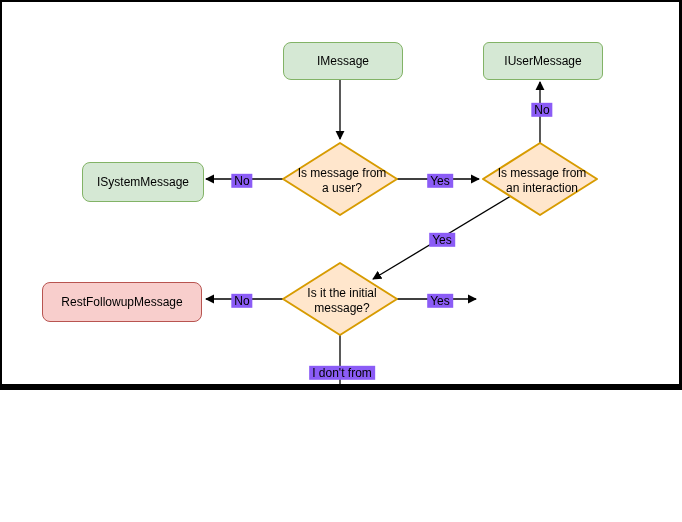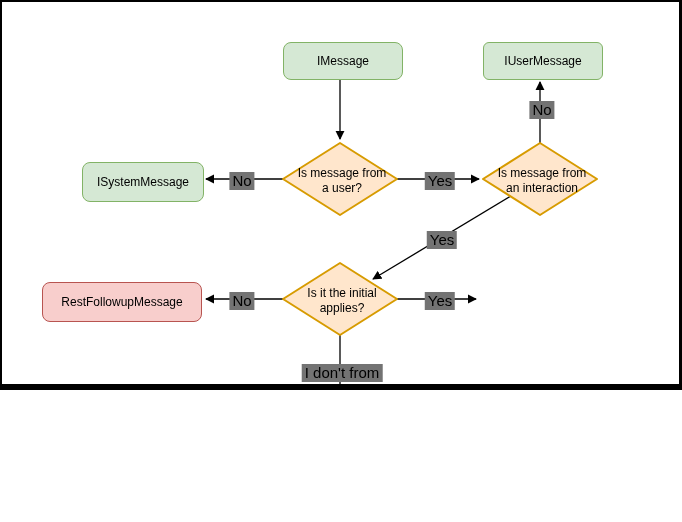--- a/index.html
+++ b/index.html
@@ -64,23 +64,23 @@
     align-items: center;
     justify-content: center;
     text-align: center;
     font-size: 12px;
     line-height: 1.25;
     white-space: pre-line;
   }
   .edge-label {
     position: absolute;
     transform: translate(-50%, -50%);
-    background: #737373;
+    background: #8b5cf6;
     padding: 0 3px;
-    font-size: 15px;
+    font-size: 12px;
     line-height: 1.2;
     white-space: nowrap;
   }
   .annotation {
     position: absolute;
     text-align: center;
     font-size: 12px;
     line-height: 1.3;
     white-space: pre-line;
   }
@@ -136,21 +136,21 @@
   <div id="n-imessage" class="node green">IMessage</div>
   <div id="n-iusermessage" class="node green">IUserMessage</div>
   <div id="n-isystemmessage" class="node green">ISystemMessage</div>
   <div id="n-restfollowup" class="node red">RestFollowupMessage</div>
 
   <div id="dl-from-user" class="diamond-label">Is message from
 a user?</div>
   <div id="dl-from-interaction" class="diamond-label">Is message from
 an interaction</div>
   <div id="dl-initial" class="diamond-label">Is it the initial
-applies?</div>
+message?</div>
 
   <div id="el-system-no" class="edge-label">No</div>
   <div id="el-interaction-yes" class="edge-label">Yes</div>
   <div id="el-usermsg-no" class="edge-label">No</div>
   <div id="el-diag-yes" class="edge-label">Yes</div>
   <div id="el-followup-no" class="edge-label">No</div>
   <div id="el-restinter-yes" class="edge-label">Yes</div>
   <div id="el-idk" class="edge-label">I don't from</div>
 
 

